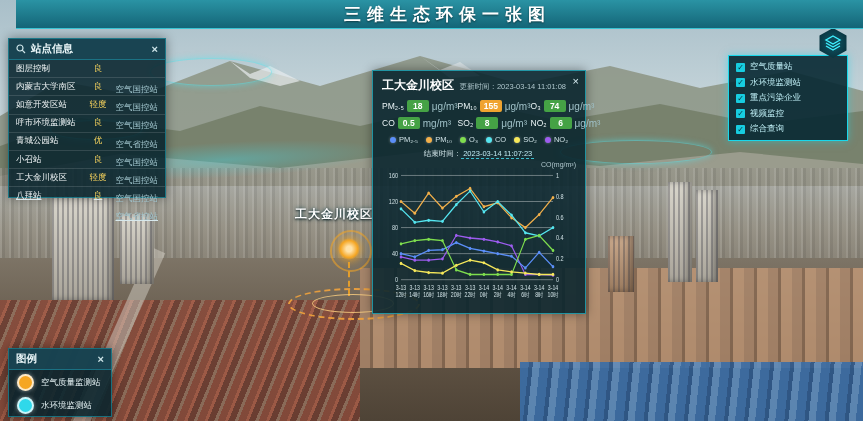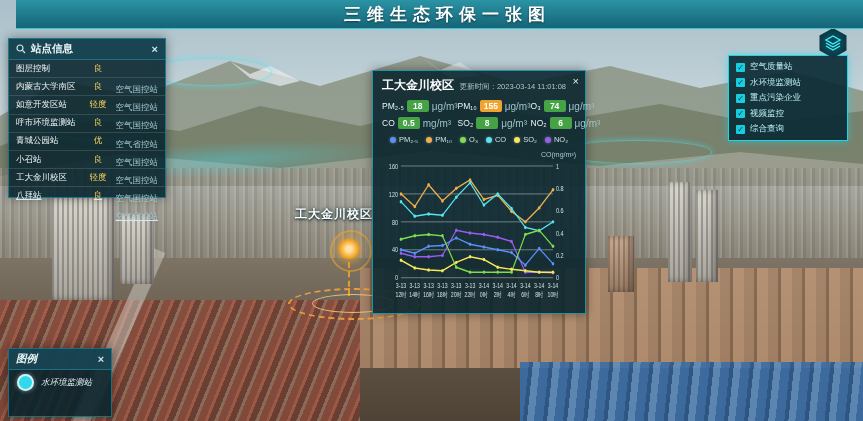--- a/index.html
+++ b/index.html
@@ -94,21 +94,21 @@
   .checkbox{width:9px;height:9px;background:#17cde0;border-radius:1px;color:#04303a;
     font-size:8px;line-height:9px;text-align:center;font-weight:bold;}
   .hex-icon{position:absolute;left:818px;top:28px;width:30px;height:30px;z-index:26;
     clip-path:polygon(50% 0,95% 25%,95% 75%,50% 100%,5% 75%,5% 25%);
     background:radial-gradient(circle,#0d4a58 30%,#0a3540 70%);
     border:0;display:flex;align-items:center;justify-content:center;
     box-shadow:0 0 8px rgba(25,216,236,.9);}
   .hex-icon svg{width:18px;height:18px;}
 
   
-  .legend-panel{left:8px;top:348px;width:102px;height:67px;font-style:italic;}
+  .legend-panel{left:8px;top:348px;width:102px;height:67px;}
   .legend-items{padding:4px 8px;display:flex;flex-direction:column;gap:6px;}
   .legend-item{display:flex;align-items:center;gap:7px;font-size:8.5px;color:#e4f1f3;}
   .mk{width:13px;height:13px;border-radius:50%;display:inline-block;
      box-shadow:0 0 4px rgba(255,255,255,.5);border:2px solid rgba(255,255,255,.75);}
 
   
   .map-label{position:absolute;left:295px;top:206px;z-index:10;color:#fff;font-size:12px;font-weight:bold;
     text-shadow:0 0 4px #063b46,0 1px 2px rgba(0,0,0,.8);letter-spacing:1px;}
   .marker{position:absolute;left:338px;top:238px;width:22px;height:22px;border-radius:50%;z-index:12;
     background:radial-gradient(circle,#ffe2a8 18%,#f5a623 55%,rgba(245,166,35,.25) 75%,transparent 80%);
@@ -275,20 +275,21 @@
         <span class="li">
             <span class="dot" style="background: rgb(246, 232, 90);"></span>
             <span>SO₂</span>
           </span>
         <span class="li">
             <span class="dot" style="background: rgb(157, 92, 240);"></span>
             <span>NO₂</span>
           </span>
       </div>
       <div class="time-row">
+        <span><span>结束时间：</span><span class="time-val">2023-03-14 11:07:23</span></span>
       </div>
       <div class="axis-title-right">CO(mg/m³)</div>
       <div class="chart-wrap">
         <svg viewBox="0 0 194 112" preserveAspectRatio="none">
             <line x1="19" x2="171" y1="90" y2="90" stroke="rgba(255,255,255,0.65)" stroke-width="0.5"></line>
             <text x="16" y="92" text-anchor="end" font-size="5.5" fill="#cfe0e4">0</text>
             <line x1="19" x2="171" y1="69" y2="69" stroke="rgba(255,255,255,0.65)" stroke-width="0.5"></line>
             <text x="16" y="71" text-anchor="end" font-size="5.5" fill="#cfe0e4">40</text>
             <line x1="19" x2="171" y1="48" y2="48" stroke="rgba(255,255,255,0.65)" stroke-width="0.5"></line>
             <text x="16" y="50" text-anchor="end" font-size="5.5" fill="#cfe0e4">80</text>
@@ -429,19 +430,23 @@
     </svg>
   </div>
 
   <div class="panel legend-panel">
     <div class="panel-header">
       <span>图例</span>
       <span class="close-x">×</span>
     </div>
     <div class="legend-items">
       <div class="legend-item">
+        <span class="mk" style="background: rgb(245, 166, 35);"></span>
+        <span>空气质量监测站</span>
+      </div>
+      <div class="legend-item">
         <span class="mk" style="background: rgb(47, 216, 234);"></span>
         <span>水环境监测站</span>
       </div>
     </div>
   </div>
 
 </div>
 
 </body></html>

